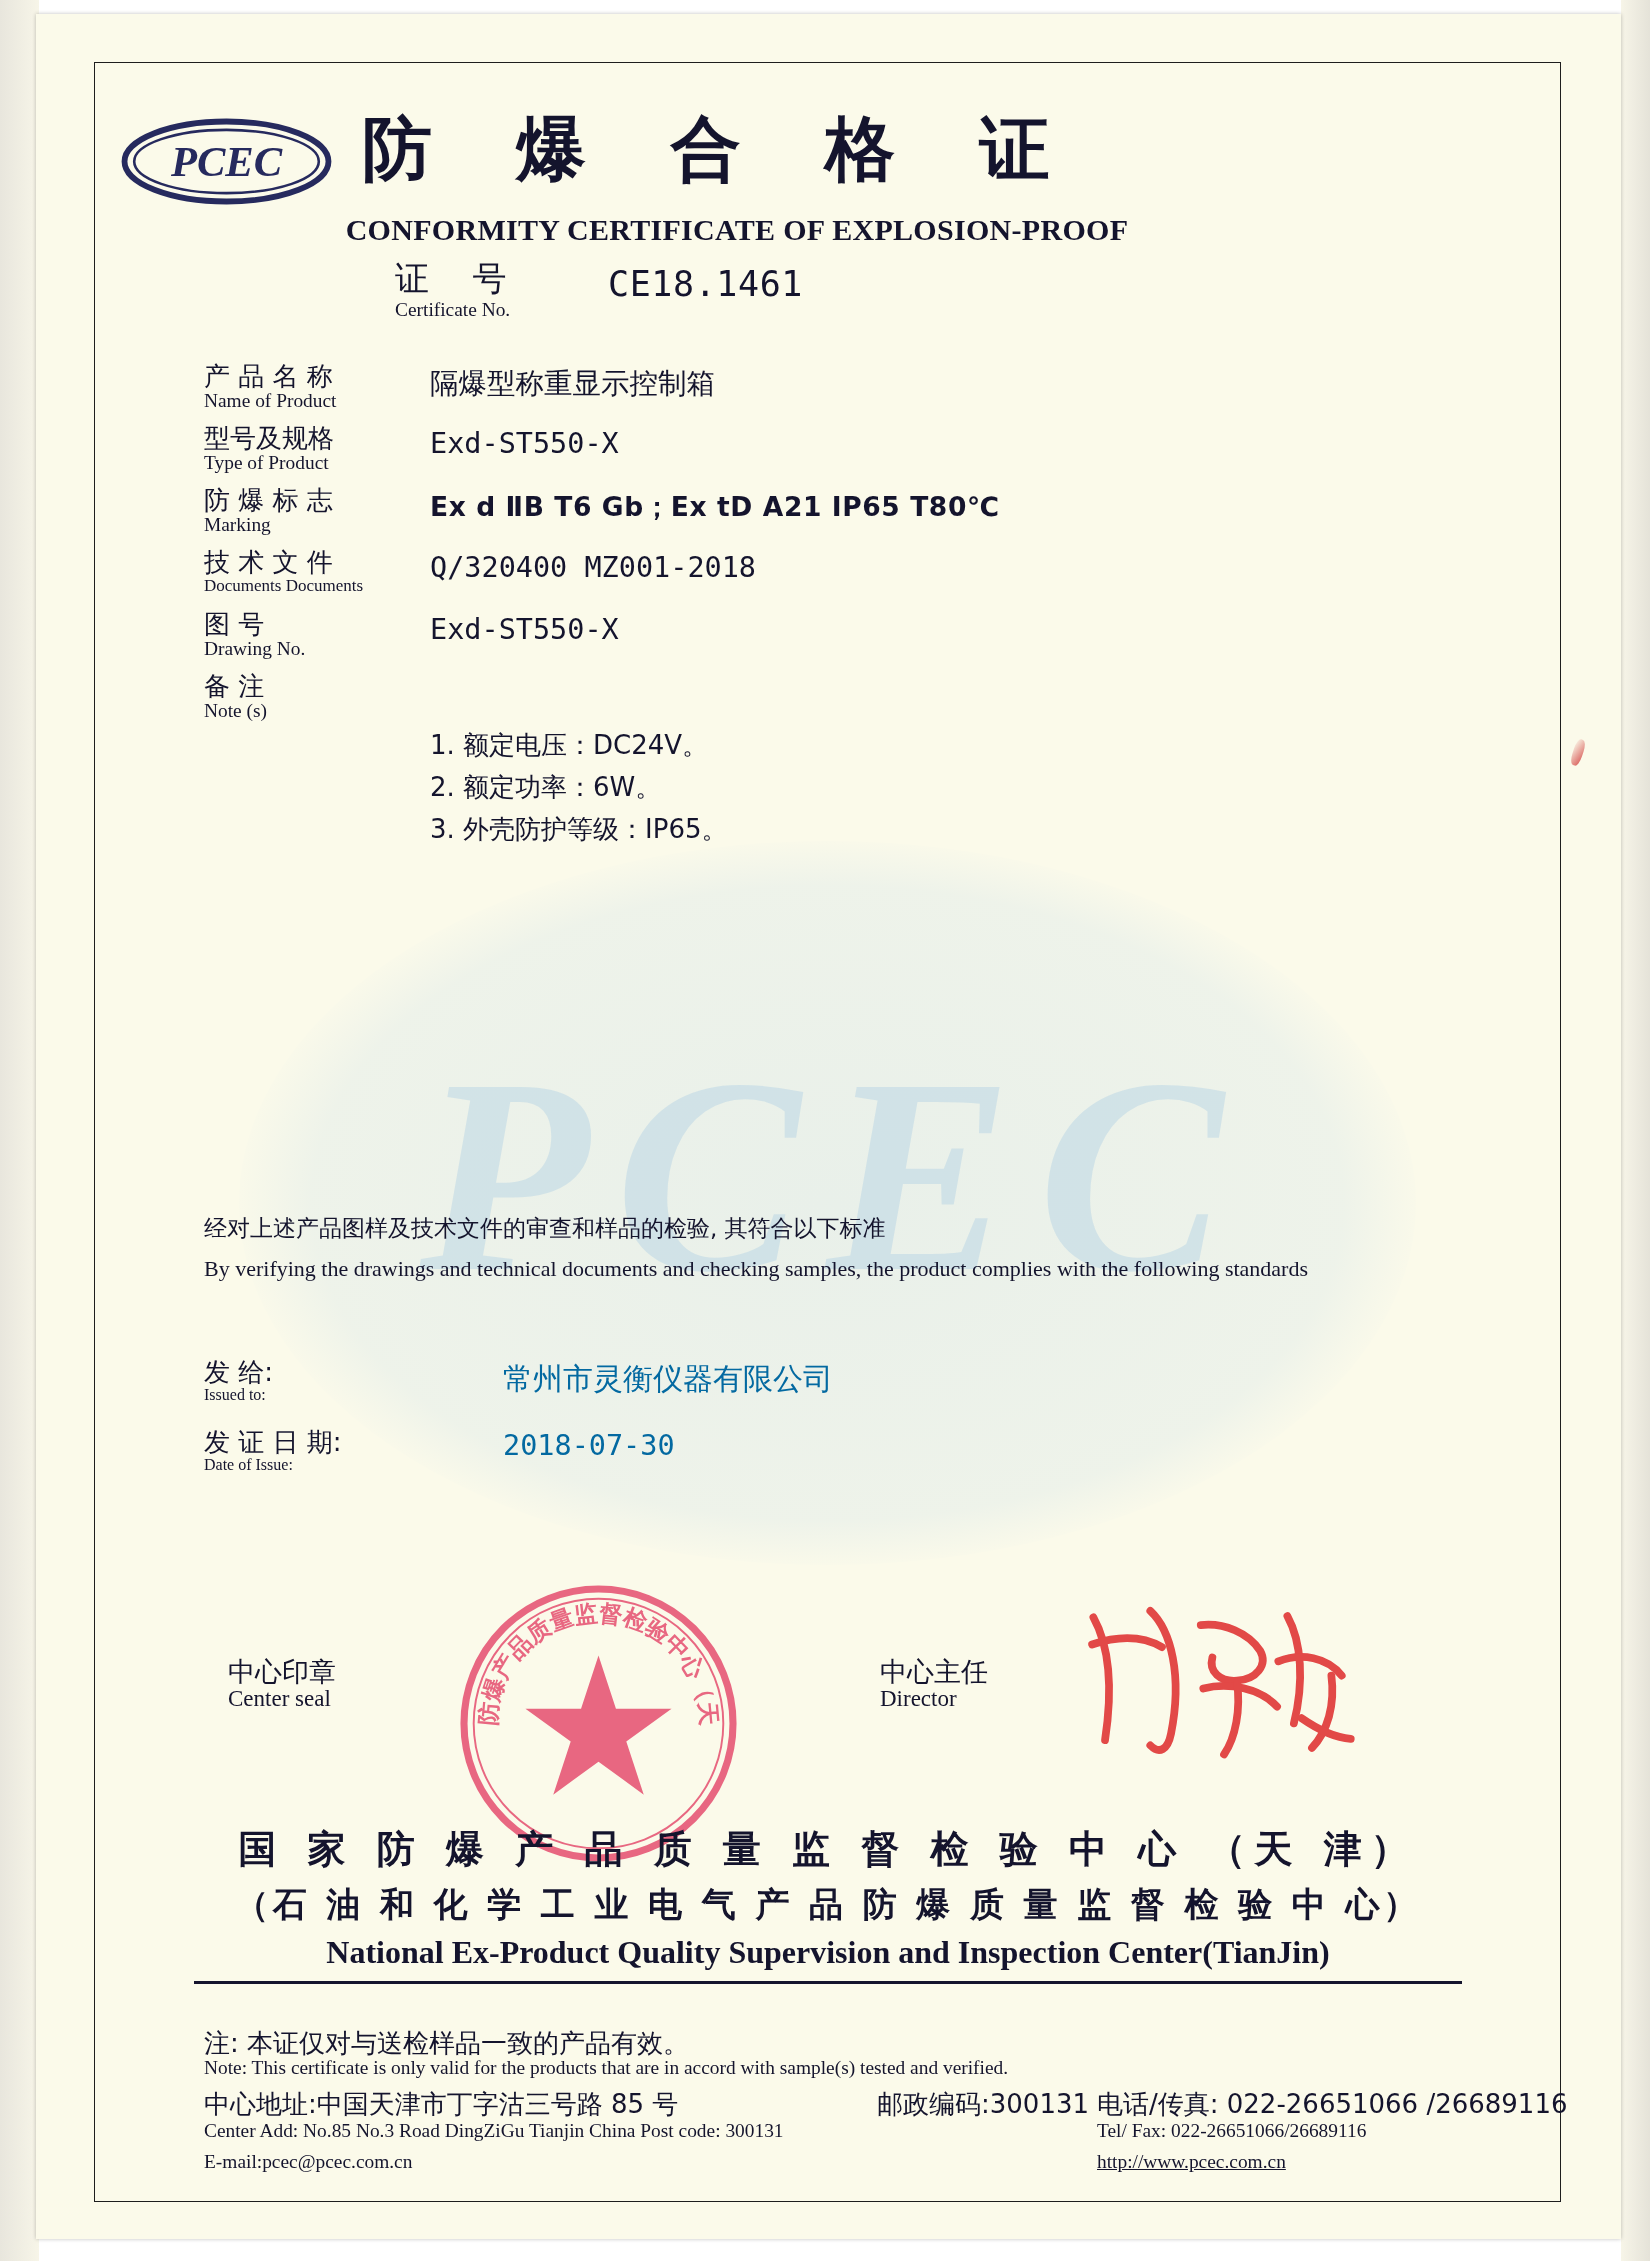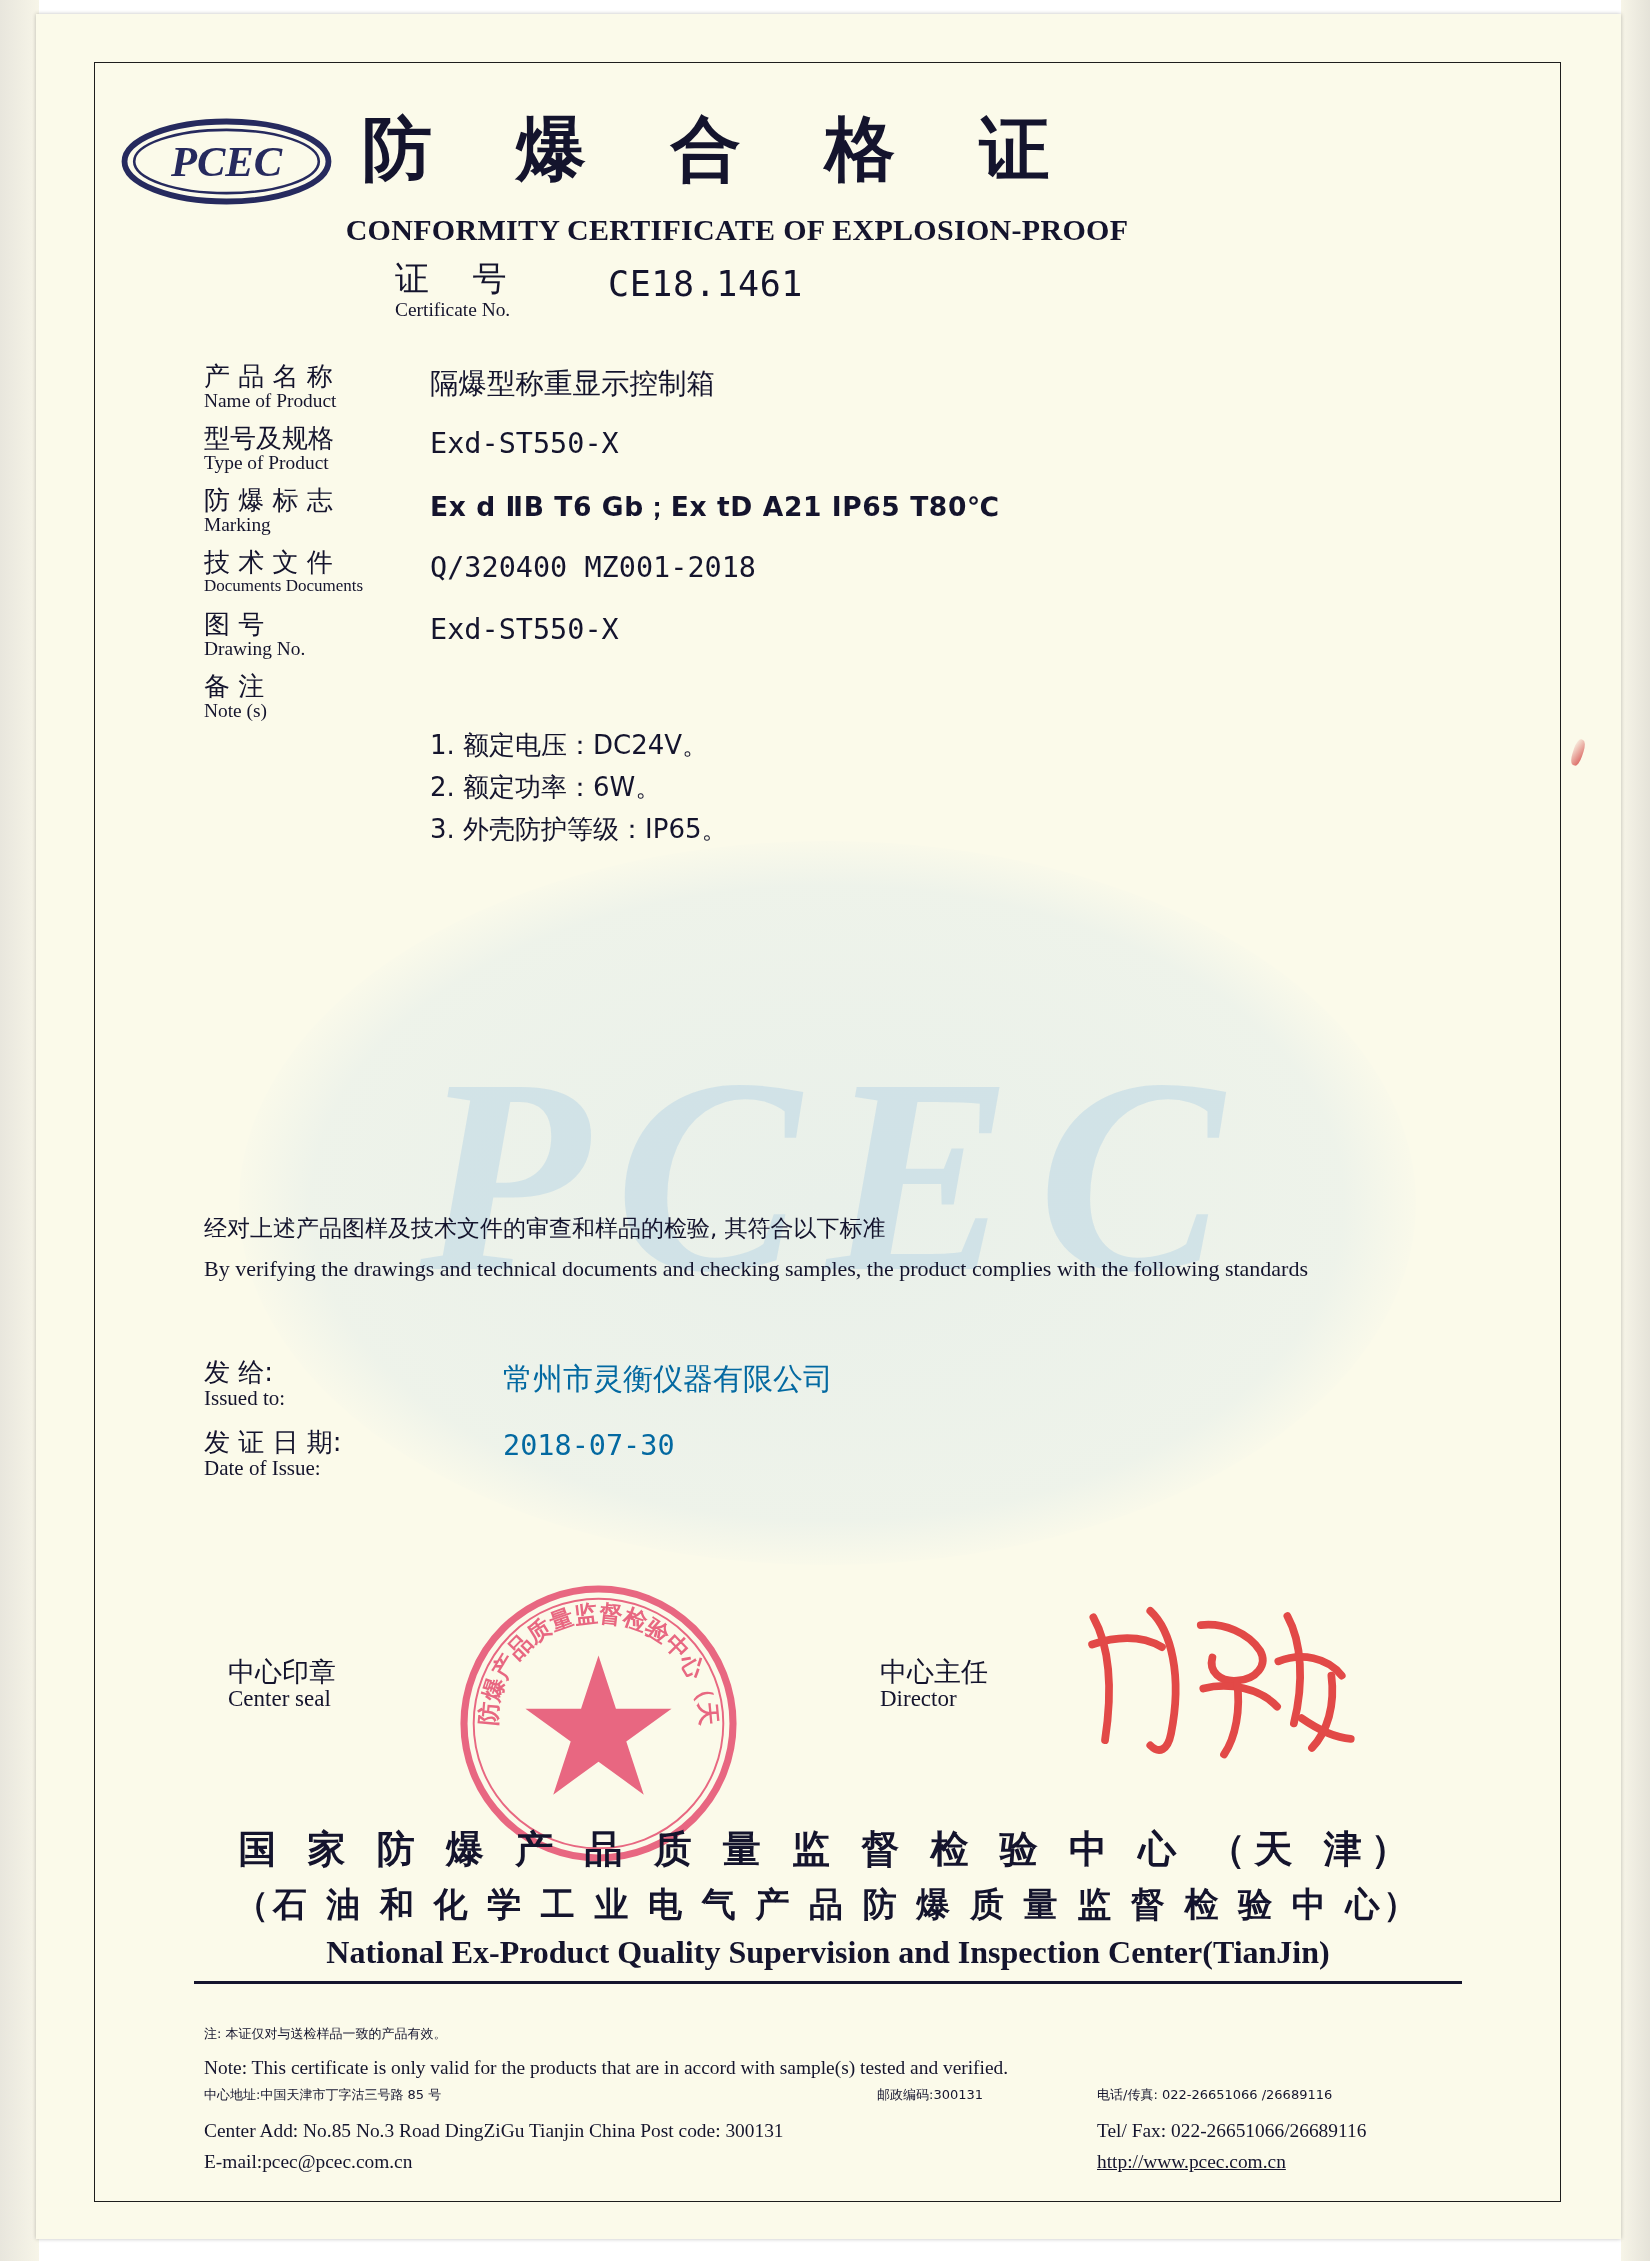--- a/index.html
+++ b/index.html
@@ -257,21 +257,21 @@
   .ilabel .cn {
     display: block;
     font-family: "DejaVu Sans", sans-serif;
     font-size: 26px;
     line-height: 1.12;
     white-space: nowrap;
   }
   .ilabel .en {
     display: block;
     font-family: "Liberation Serif", serif;
-    font-size: 21px;
+    font-size: 16px;
     line-height: 1.05;
     white-space: nowrap;
   }
   .ivalue {
     position: absolute;
     left: 259px;
     top: 1.3px;
     font-family: "DejaVu Sans", sans-serif;
     font-size: 30px;
     color: #0369a1;
@@ -393,21 +393,21 @@
   
   .bottom {
     position: absolute;
     left: 204px;
     top: 2025px;
     width: 1261px;
     color: #14142d;
   }
   .bnote-cn {
     font-family: "DejaVu Sans", sans-serif;
-    font-size: 13px;
+    font-size: 26px;
     line-height: 1.45;
     white-space: nowrap;
   }
   .bnote-en {
     font-family: "Liberation Serif", serif;
     font-size: 19.4px;
     line-height: 1.45;
     white-space: nowrap;
   }
   .brow {

